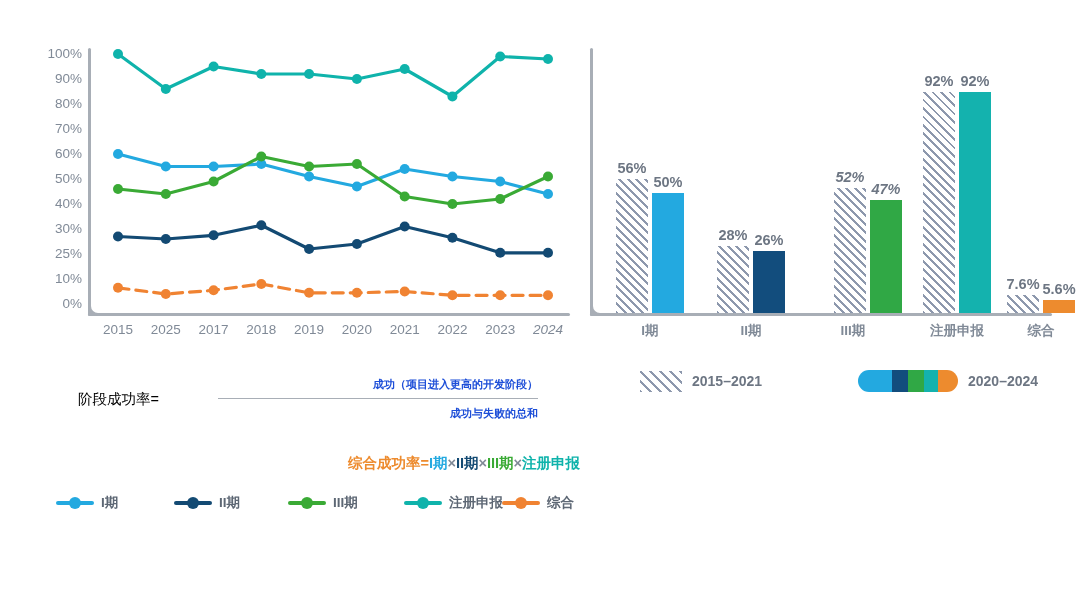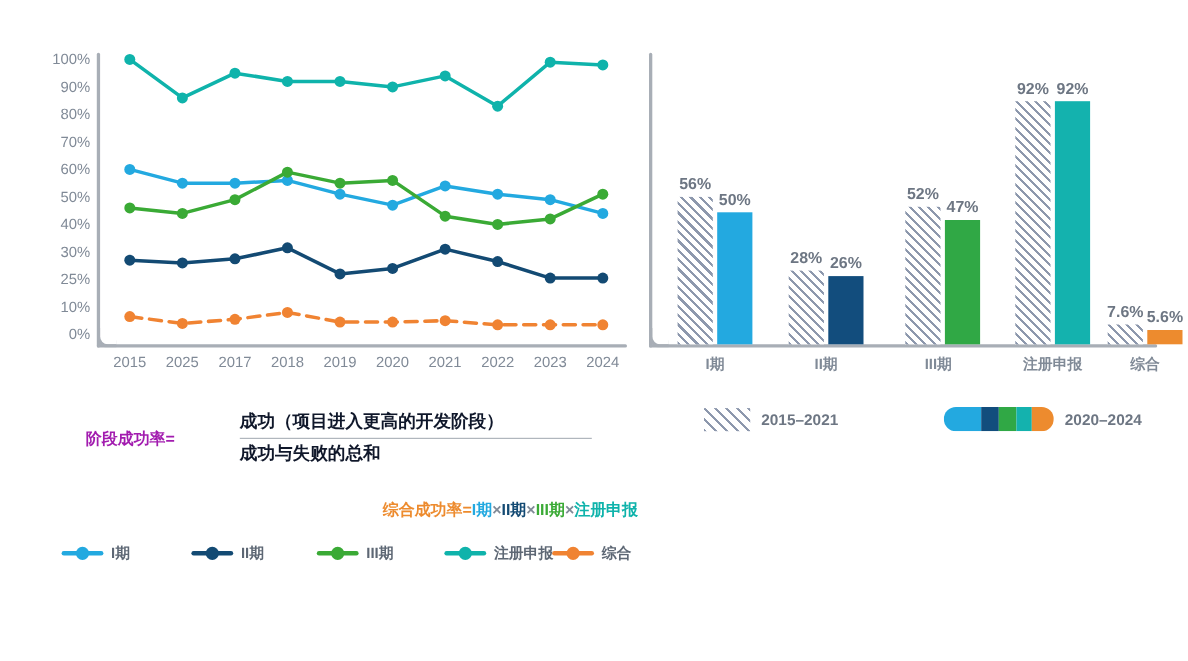--- a/index.html
+++ b/index.html
@@ -35,26 +35,26 @@
   .plot { position: absolute; left: 58px; top: 18px; width: 482px; height: 268px; }
   .xlabels { position: absolute; left: 58px; top: 292px; width: 482px; height: 26px; }
   .xlabel {
     position: absolute; font-size: 13.5px; color: #808a97;
     transform: translateX(-50%); white-space: nowrap;
   }
 
   
   .formula1 { position: absolute; left: 78px; top: 372px; width: 460px; height: 56px; }
   .f1-lhs {
-    position: absolute; left: 0; top: 18px; font-size: 14.5px; color: #a21caf;
-    font-weight: 700; white-space: nowrap; text-align: center;
+    position: absolute; left: 0; top: 18px; font-size: 14.5px; color: #000000;
+    font-weight: 400; white-space: nowrap; text-align: center;
   }
   .f1-frac { position: absolute; left: 140px; top: 0; width: 320px; }
   .f1-num, .f1-den {
-    text-align: left; font-size: 16px; color: #0f172a; font-weight: 700;
+    text-align: right; font-size: 11px; color: #1d4ed8; font-weight: 700;
     line-height: 24px; white-space: nowrap;
   }
   .f1-bar { height: 1px; background: #a8aeb6; margin: 2px 0; }
 
   .formula2 {
     position: absolute; left: 160px; top: 454px; width: 420px;
     font-size: 14.5px; font-weight: 700; white-space: nowrap; text-align: right;
   }
   .formula2 span { font-weight: 700; }
 
@@ -210,21 +210,21 @@
     <div class="xlabels" id="line-xlabels">
         <div class="xlabel" style="left: 30px;">2015</div>
         <div class="xlabel" style="left: 77.7778px;">2025</div>
         <div class="xlabel" style="left: 125.556px;">2017</div>
         <div class="xlabel" style="left: 173.333px;">2018</div>
         <div class="xlabel" style="left: 221.111px;">2019</div>
         <div class="xlabel" style="left: 268.889px;">2020</div>
         <div class="xlabel" style="left: 316.667px;">2021</div>
         <div class="xlabel" style="left: 364.444px;">2022</div>
         <div class="xlabel" style="left: 412.222px;">2023</div>
-        <div class="xlabel" style="left: 460px;">2024</div>
+        <div class="xlabel" style="left: 460px; font-style: italic;">2024</div>
       </div>
   </div>
 
   <div class="formula1">
     <div class="f1-lhs">阶段成功率=</div>
     <div class="f1-frac">
       <div class="f1-num">成功（项目进入更高的开发阶段）</div>
       <div class="f1-bar"></div>
       <div class="f1-den">成功与失败的总和</div>
     </div>
@@ -280,21 +280,21 @@
           <div class="bar" style="left: 36px; height: 120px; background: rgb(35, 169, 224);"></div>
           <div class="bar-val" style="left: 16px; bottom: 137.4px;">56%</div>
           <div class="bar-val" style="left: 52px; bottom: 123px;">50%</div>
         </div>
         <div class="bar-group" style="left: 124px; width: 68px;">
           <div class="bar hatched" style="left: 0px; height: 67.2px;"></div>
           <div class="bar" style="left: 36px; height: 62.4px; background: rgb(18, 77, 125);"></div>
           <div class="bar-val" style="left: 16px; bottom: 70.2px;">28%</div>
           <div class="bar-val" style="left: 52px; bottom: 65.4px;">26%</div>
         </div>
-        <div class="bar-group" style="left: 230px; width: 68px;">
+        <div class="bar-group" style="left: 241px; width: 68px; font-style: italic;">
           <div class="bar hatched" style="left: 0px; height: 124.8px;"></div>
           <div class="bar" style="left: 36px; height: 112.8px; background: rgb(48, 168, 69);"></div>
           <div class="bar-val" style="left: 16px; bottom: 127.8px;">52%</div>
           <div class="bar-val" style="left: 52px; bottom: 115.8px;">47%</div>
         </div>
         <div class="bar-group" style="left: 330px; width: 68px;">
           <div class="bar hatched" style="left: 0px; height: 220.8px;"></div>
           <div class="bar" style="left: 36px; height: 220.8px; background: rgb(20, 178, 174);"></div>
           <div class="bar-val" style="left: 16px; bottom: 223.8px;">92%</div>
           <div class="bar-val" style="left: 52px; bottom: 223.8px;">92%</div>

